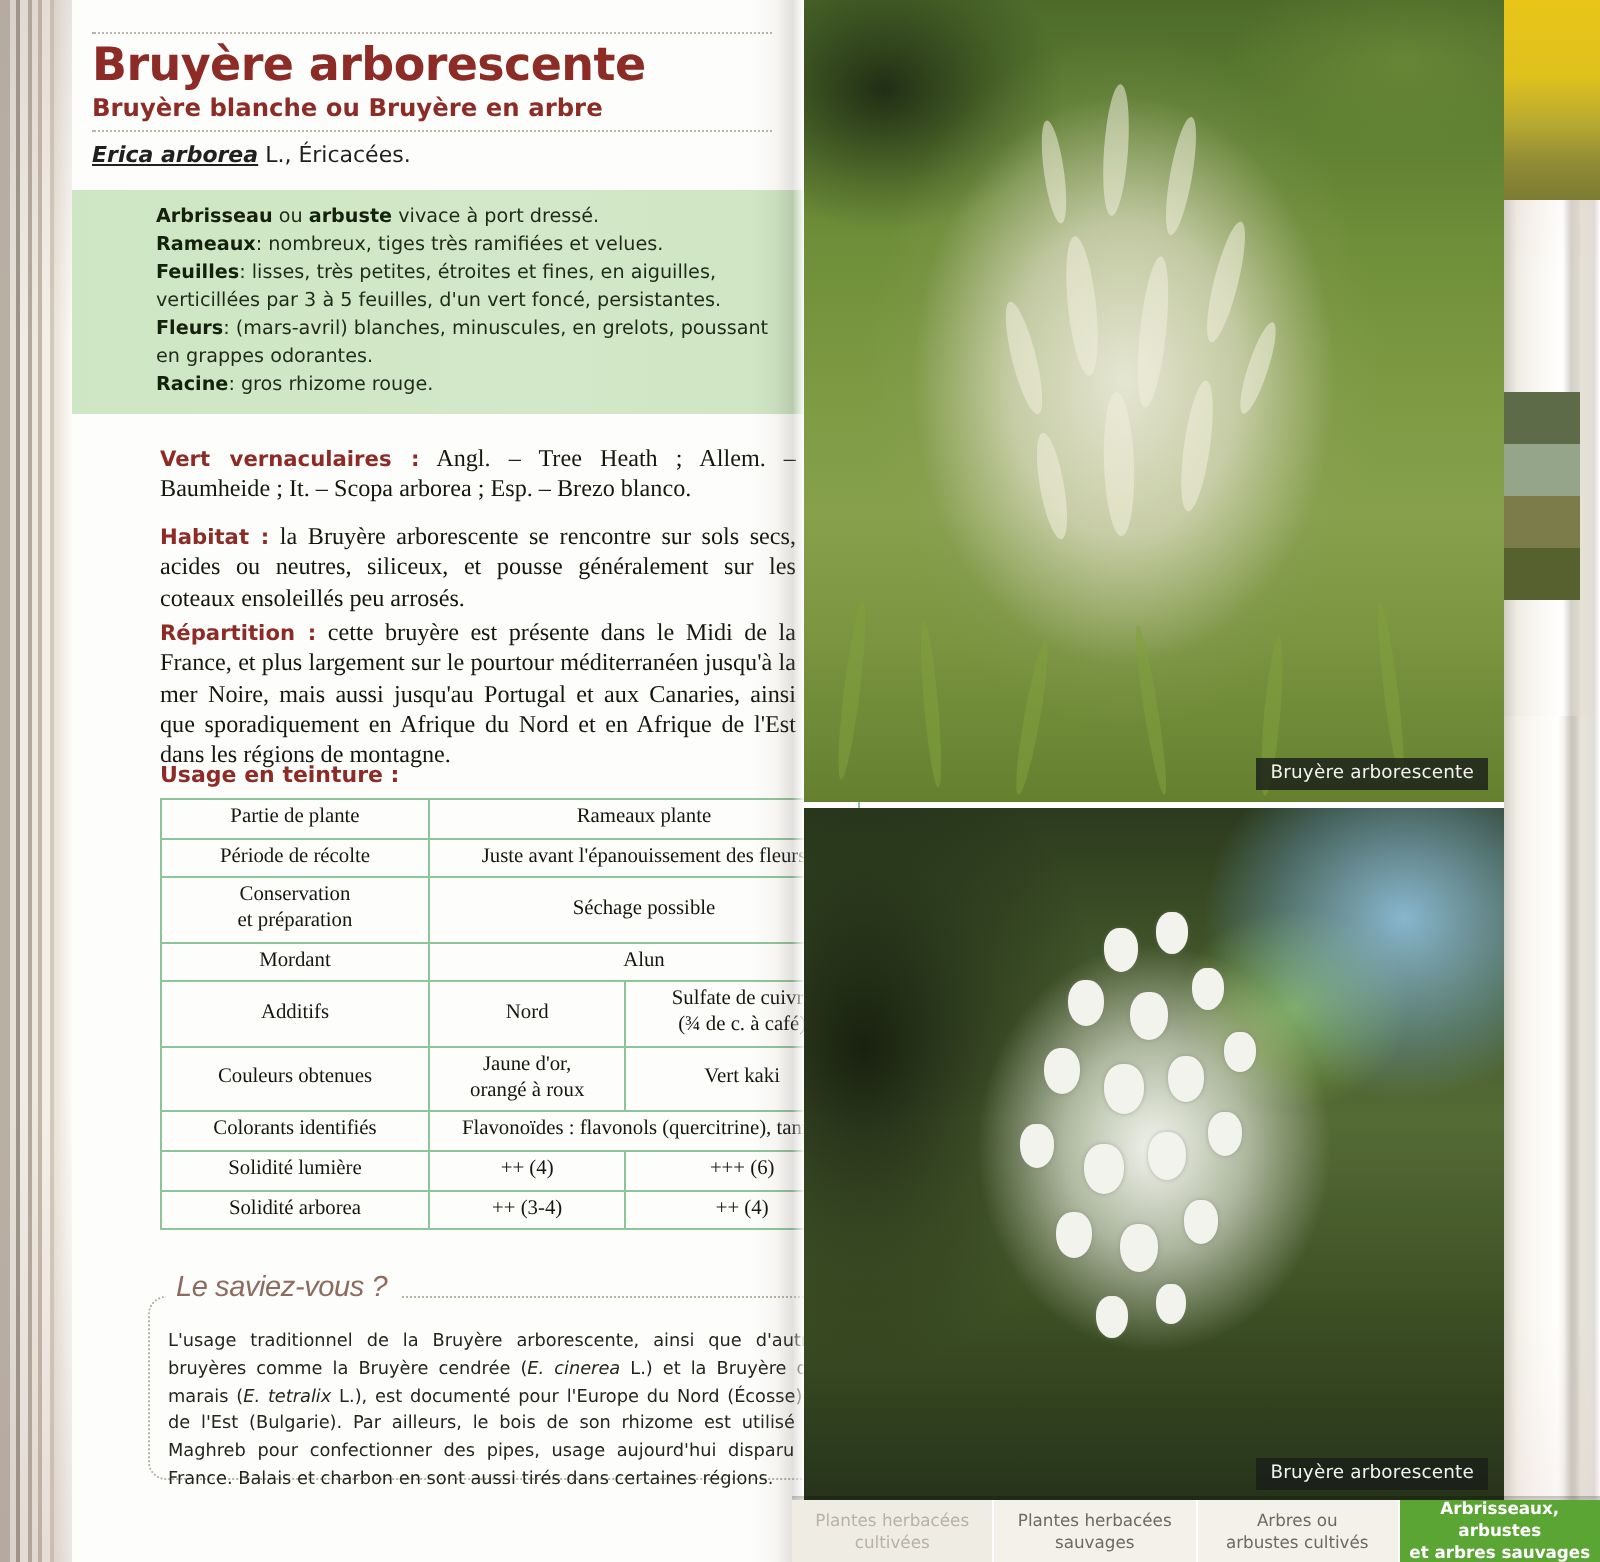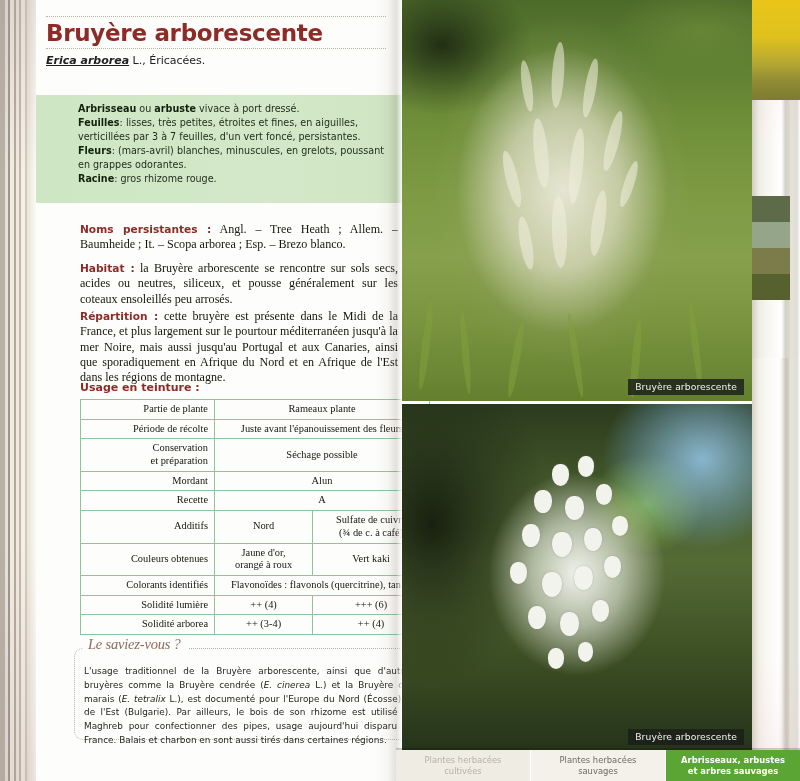--- a/index.html
+++ b/index.html
@@ -80,32 +80,32 @@
     position:absolute; left:44px; top:399px; width:350px;
     border-collapse:collapse;
     font-family:"Liberation Serif", serif;
     font-size:10.4px; color:#16160f;
   }
   #tint-table td {
     border:1px solid #8ec49a;
     padding:3px 6px;
     vertical-align:middle;
   }
-  #tint-table td.lbl { width:134px; text-align:right; line-height:1.22; }
+  #tint-table td.lbl { width:134px; text-align:center; line-height:1.22; }
   #tint-table td.val { text-align:center; line-height:1.22; }
 
   
   #didyouknow {
     position:absolute; left:38px; top:648px; width:352px; height:92px;
     border:1px dotted #b8b2a6; border-radius:9px;
     background:#fdfdfb;
   }
   #dyk-title {
     position:absolute; left:47px; top:636px;
-    font-family:Liberation Serif, serif;
+    font-family:Liberation Sans, sans-serif;
     font-size:14.5px; font-weight:normal; color:#8d6a5e;
     background:#fdfdfb; padding:0 7px 0 5px;
     font-style:italic; letter-spacing:-0.2px;
   }
   #dyk-body {
     position:absolute; left:48px; top:665px; width:330px;
     font-family:"DejaVu Sans", sans-serif;
     font-size:8.9px; line-height:1.55; color:#25251f; text-align:justify;
   }
   #dyk-body i { font-style:italic; }
@@ -197,34 +197,36 @@
   <div class="gutter-band" style="left:25px;width:2px;  background:#d3c9ba;"></div>
   <div class="gutter-band" style="left:27px;width:9px;  background:linear-gradient(to right,#e9e3d7,#fbfaf6);"></div>
   <div class="gutter-band" style="left:0;   width:36px; background:linear-gradient(to bottom,rgba(170,150,150,0.22) 0%,rgba(255,255,255,0) 22%,rgba(255,255,255,0) 70%,rgba(170,140,140,0.18) 100%);"></div>
 </div>
 
 <div id="left-page">
 
   <div id="title-block">
     <div class="dotline"></div>
     <div id="plant-title">Bruyère arborescente</div>
+    <div id="plant-subtitle">Bruyère blanche ou Bruyère en arbre</div>
     <div class="dotline"></div>
     <div id="plant-latin">
       <span class="sci">Erica arborea</span><span> L., Éricacées.</span>
     </div>
   </div>
 
   <div id="desc-box">
       <div><b>Arbrisseau</b><span> ou </span><b>arbuste</b><span> vivace à port dressé.</span></div>
-      <div><b>Feuilles</b><span>: lisses, très petites, étroites et fines, en aiguilles, verticillées par 3 à 7 feuilles, d'un vert foncé, persistantes.</span></div>
+      <div><b>Rameaux</b><span>: nombreux, tiges très ramifiées et velues.</span></div>
+      <div><b>Feuilles</b><span>: lisses, très petites, étroites et fines, en aiguilles, verticillées par 3 à 5 feuilles, d'un vert foncé, persistantes.</span></div>
       <div><b>Fleurs</b><span>: (mars-avril) blanches, minuscules, en grelots, poussant en grappes odorantes.</span></div>
       <div><b>Racine</b><span>: gros rhizome rouge.</span></div>
     </div>
 
-  <div class="body-sec" id="sec-0" style="top:222px;"><span class="lead">Noms persistantes :</span><span> Angl. – Tree Heath ; Allem. – Baumheide ; It. – Scopa arborea ; Esp. – Brezo blanco.</span></div>
+  <div class="body-sec" id="sec-0" style="top:222px;"><span class="lead">Vert vernaculaires :</span><span> Angl. – Tree Heath ; Allem. – Baumheide ; It. – Scopa arborea ; Esp. – Brezo blanco.</span></div>
   <div class="body-sec" id="sec-1" style="top:261px;"><span class="lead">Habitat :</span><span> la Bruyère arborescente se rencontre sur sols secs, acides ou neutres, siliceux, et pousse généralement sur les coteaux ensoleillés peu arrosés.</span></div>
   <div class="body-sec" id="sec-2" style="top:309px;"><span class="lead">Répartition :</span><span> cette bruyère est présente dans le Midi de la France, et plus largement sur le pourtour méditerranéen jusqu'à la mer Noire, mais aussi jusqu'au Portugal et aux Canaries, ainsi que sporadiquement en Afrique du Nord et en Afrique de l'Est dans les régions de montagne.</span></div>
 
   <div id="usage-heading">Usage en teinture :</div>
 
   <table id="tint-table">
     <tbody>
         <tr>
           <td class="lbl">Partie de plante</td>
           <td class="val" colspan="2">Rameaux plante</td>
@@ -233,24 +235,20 @@
           <td class="lbl">Période de récolte</td>
           <td class="val" colspan="2">Juste avant l'épanouissement des fleurs</td>
         </tr>
         <tr>
           <td class="lbl">Conservation<br>et préparation</td>
           <td class="val" colspan="2">Séchage possible</td>
         </tr>
         <tr>
           <td class="lbl">Mordant</td>
           <td class="val" colspan="2">Alun</td>
-        </tr>
-        <tr>
-          <td class="lbl">Recette</td>
-          <td class="val" colspan="2">A</td>
         </tr>
         <tr>
           <td class="lbl">Additifs</td>
           <td class="val">Nord</td>
           <td class="val">Sulfate de cuivre<br>(¾ de c. à café)</td>
         </tr>
         <tr>
           <td class="lbl">Couleurs obtenues</td>
           <td class="val">Jaune d'or,<br>orangé à roux</td>
           <td class="val">Vert kaki</td>
@@ -338,14 +336,15 @@
   <div class="swatch" style="top:222px; background:#95a58a;"></div>
   <div class="swatch" style="top:248px; background:#7b7c49;"></div>
   <div class="swatch" style="top:274px; background:#57612f;"></div>
 
 </div>
 
 <div id="tabbar-shadow"></div>
 <div id="tabbar">
     <div class="tab faded">Plantes herbacées<br>cultivées</div>
     <div class="tab">Plantes herbacées<br>sauvages</div>
+    <div class="tab">Arbres ou<br>arbustes cultivés</div>
     <div class="tab active">Arbrisseaux, arbustes<br>et arbres sauvages</div>
   </div>
 
 </body></html>

